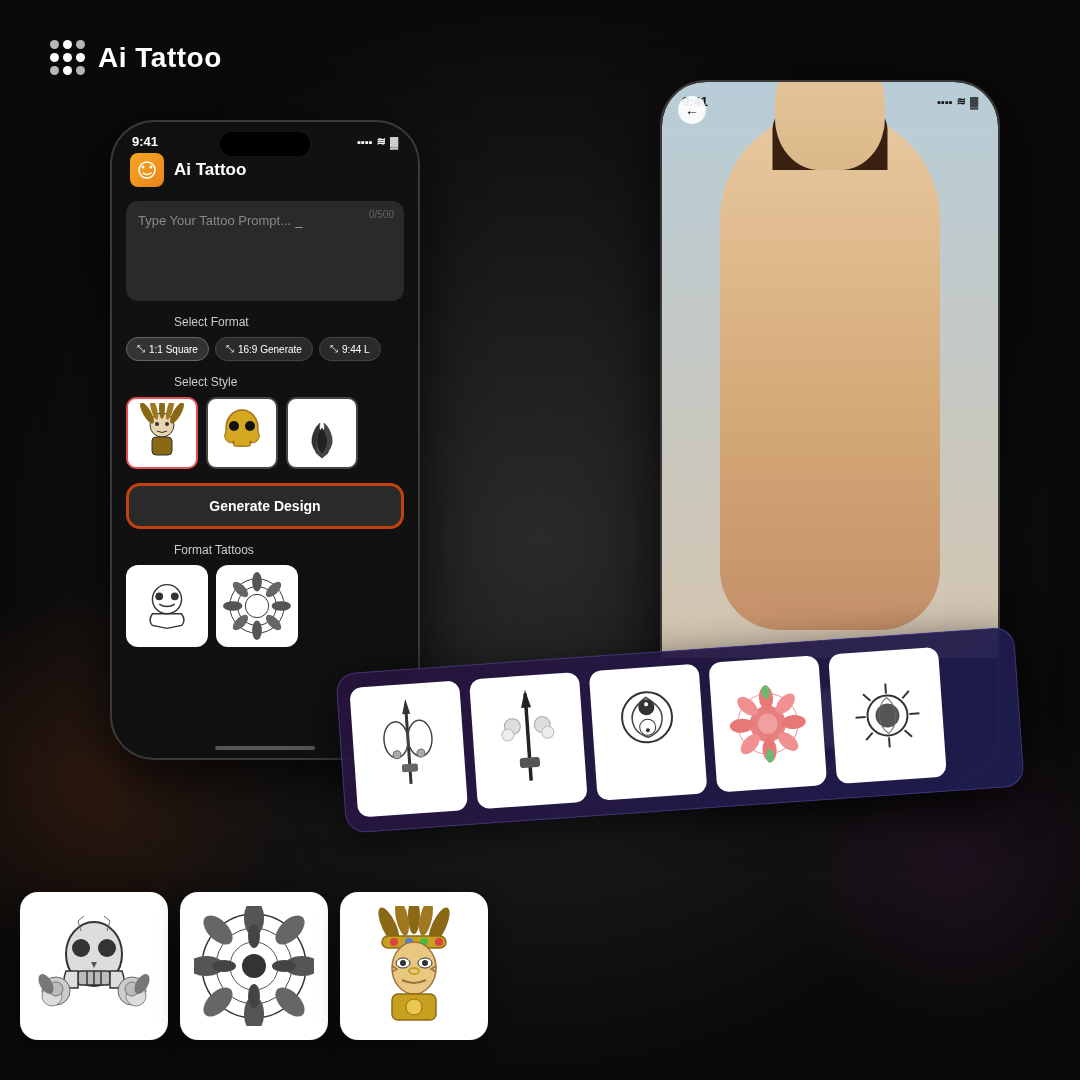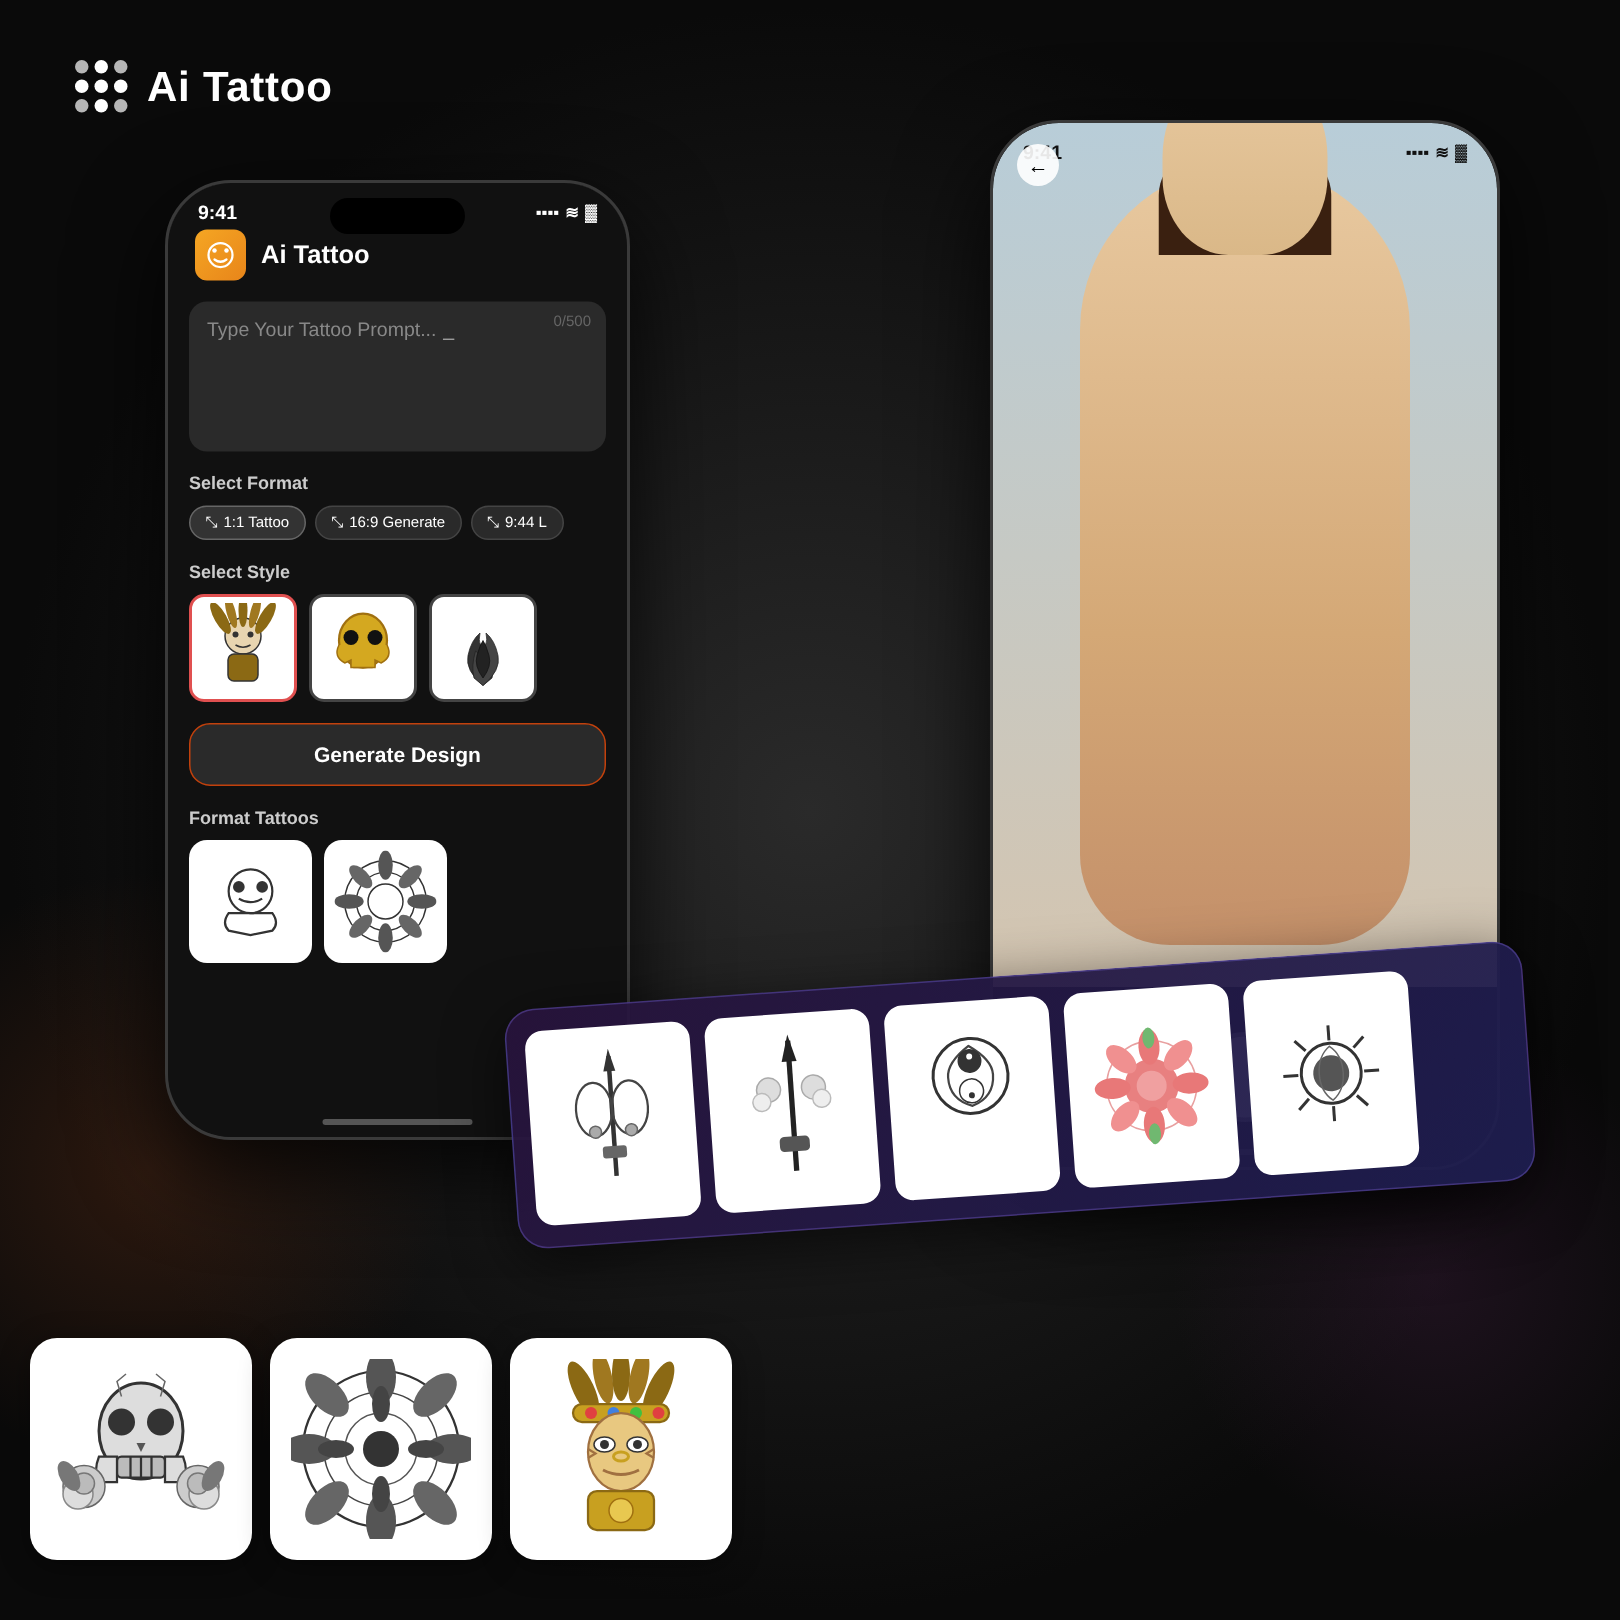--- a/index.html
+++ b/index.html
@@ -161,22 +161,23 @@
     .prompt-text {
       color: #888;
       font-size: 13px;
       line-height: 1.4;
     }
 
     
     .section-label {
       color: #ccc;
       font-size: 12px;
-      font-weight: 700;
+      font-weight: 400;
       margin-bottom: 8px;
+      margin-left: 48px;
     }
     .format-options {
       display: flex;
       gap: 6px;
       margin-bottom: 14px;
     }
     .format-btn {
       background: #2a2a2a;
       border: 1px solid #444;
       border-radius: 20px;
@@ -213,21 +214,21 @@
       overflow: hidden;
       flex-shrink: 0;
     }
     .style-card.selected {
       border: 2px solid #e05050;
     }
 
     
     .generate-btn {
       background: #2a2a2a;
-      border: 1px solid #c2410c;
+      border: 3px solid #c2410c;
       border-radius: 14px;
       color: white;
       font-size: 14px;
       font-weight: 600;
       padding: 12px;
       width: 100%;
       text-align: center;
       margin-bottom: 14px;
       cursor: pointer;
     }
@@ -523,21 +524,21 @@
         <span class="prompt-counter">0/500</span>
         <span class="prompt-text">Type Your Tattoo Prompt...</span>
         <span style="color:#aaa;font-size:13px;">_</span>
       </div>
 
       
       <div class="section-label">Select Format</div>
       <div class="format-options">
         <button class="format-btn active">
           <span>⤡</span>
-          <span>1:1 Tattoo</span>
+          <span>1:1 Square</span>
         </button>
         <button class="format-btn">
           <span>⤡</span>
           <span>16:9 Generate</span>
         </button>
         <button class="format-btn">
           <span>⤡</span>
           <span>9:44 L</span>
         </button>
       </div>

